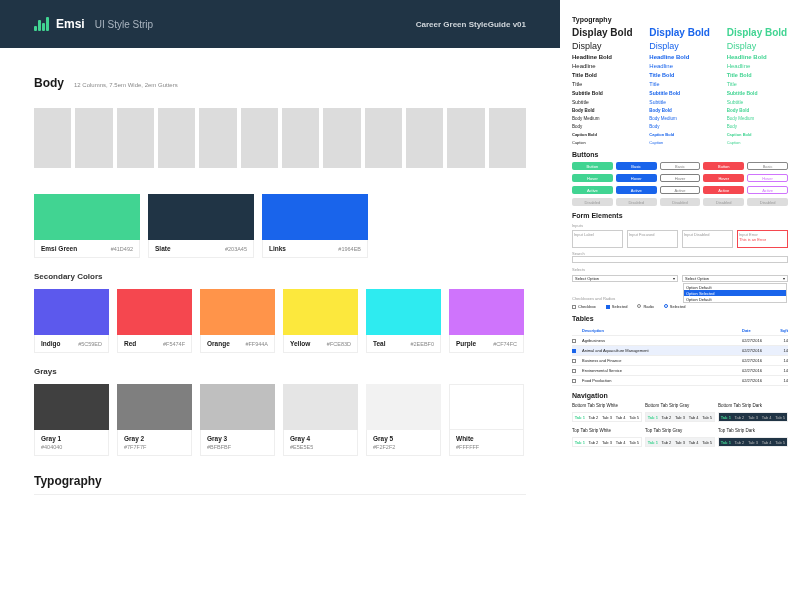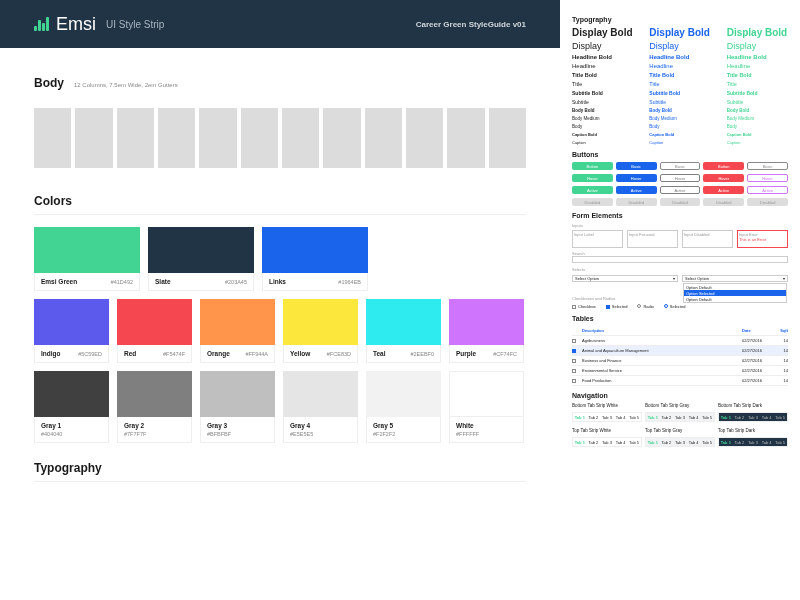--- a/index.html
+++ b/index.html
@@ -3,21 +3,21 @@
 <meta charset="utf-8">
 <style>
 *{box-sizing:border-box;margin:0;padding:0}
 body{font-family:-apple-system,BlinkMacSystemFont,"Segoe UI",Helvetica,Arial,sans-serif;background:#fff;color:#1a1a1a;font-size:10px;width:800px;height:600px;overflow:hidden;display:flex}
 .left-col{width:560px;flex-shrink:0}
 .right-col{width:240px;padding:10px 12px;font-size:5px;overflow:hidden}
 .header{background:#203445;height:48px;display:flex;align-items:center;justify-content:space-between;padding:0 34px;color:#fff}
 .logo{display:flex;align-items:center;gap:7px}
 .logo-mark{display:flex;align-items:flex-end;gap:1px}
 .bar{width:3px;background:#41d492;border-radius:1px}
-.logo-text{font-weight:400;font-size:18px}
+.logo-text{font-weight:700;font-size:12px}
 .logo-sub{font-size:10px;color:#aab5c0;font-weight:400;margin-left:3px}
 .header-right{font-size:8px;color:#d0d6db;font-weight:600}
 .main{padding:28px 34px 10px}
 .section-title{font-size:12px;font-weight:700;margin-bottom:12px;border-bottom:1px solid #eee;padding-bottom:6px}
 .section-title.nb{border:none}
 .grid-meta{font-size:6px;color:#888;font-weight:400;margin-left:10px}
 .grid-cols{display:flex;gap:4px;margin-bottom:26px}
 .grid-col{flex:1;height:60px;background:#dcdcdc}
 .subsection{font-size:8px;font-weight:600;margin:14px 0 8px;color:#333}
 .swatch-row{display:flex;gap:8px;margin-bottom:8px}
@@ -102,21 +102,20 @@
         <div class="grid-col"></div>
         <div class="grid-col"></div>
         <div class="grid-col"></div>
         <div class="grid-col"></div>
         <div class="grid-col"></div>
         <div class="grid-col"></div>
         <div class="grid-col"></div>
         <div class="grid-col"></div>
       </div>
 
-    <div class="section-title">Colors</div>
 
     <div class="swatch-row" id="primary-swatches">
         <div class="swatch w1">
           <div class="swatch-color" style="background:#41d492;"></div>
           <div class="swatch-meta">
             <span class="swatch-name">Emsi Green</span>
             <span class="swatch-hex">#41D492</span>
           </div>
         </div>
         <div class="swatch w1">
@@ -128,20 +127,21 @@
         </div>
         <div class="swatch w1">
           <div class="swatch-color" style="background:#1964eb;"></div>
           <div class="swatch-meta">
             <span class="swatch-name">Links</span>
             <span class="swatch-hex">#1964EB</span>
           </div>
         </div>
       </div>
 
+    <div class="subsection">Secondary Colors</div>
     <div class="swatch-row" id="secondary-swatches">
         <div class="swatch w2">
           <div class="swatch-color" style="background:#5c59ed;"></div>
           <div class="swatch-meta">
             <span class="swatch-name">Indigo</span>
             <span class="swatch-hex">#5C59ED</span>
           </div>
         </div>
         <div class="swatch w2">
           <div class="swatch-color" style="background:#f5474f;"></div>
@@ -173,20 +173,21 @@
         </div>
         <div class="swatch w2">
           <div class="swatch-color" style="background:#cf74fc;"></div>
           <div class="swatch-meta">
             <span class="swatch-name">Purple</span>
             <span class="swatch-hex">#CF74FC</span>
           </div>
         </div>
       </div>
 
+    <div class="subsection">Grays</div>
     <div class="swatch-row grays" id="gray-swatches">
         <div class="swatch w3">
           <div class="swatch-color" style="background:#404040;"></div>
           <div class="swatch-meta">
             <span class="swatch-name">Gray 1</span>
             <span class="swatch-hex">#404040</span>
           </div>
         </div>
         <div class="swatch w3">
           <div class="swatch-color" style="background:#7f7f7f;"></div>

